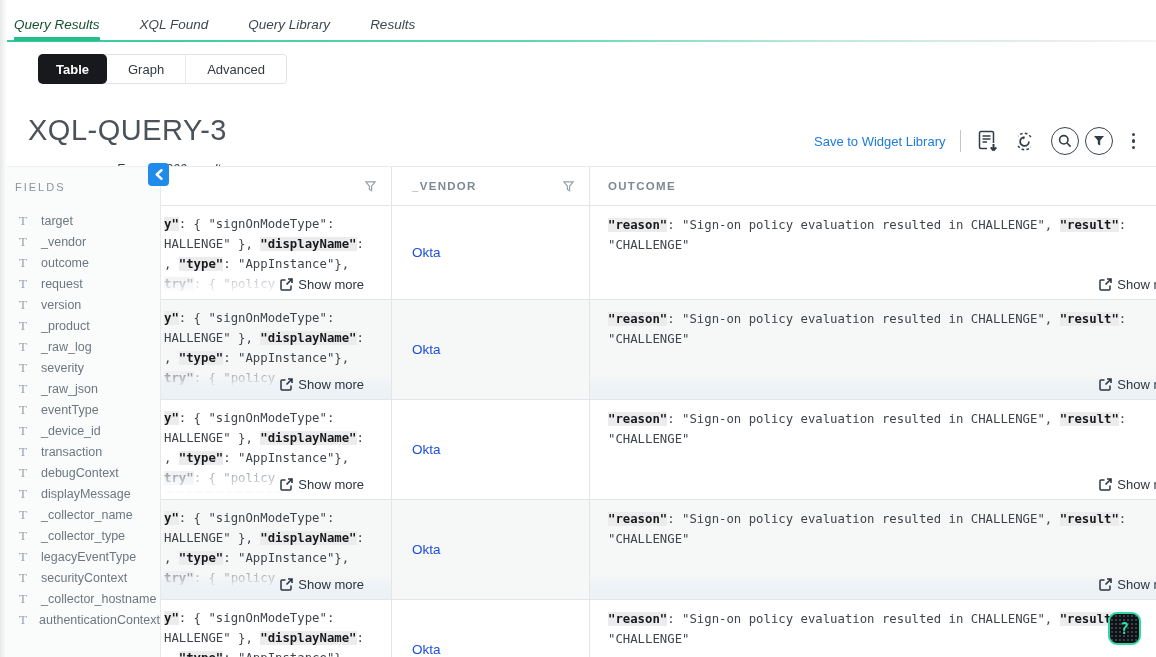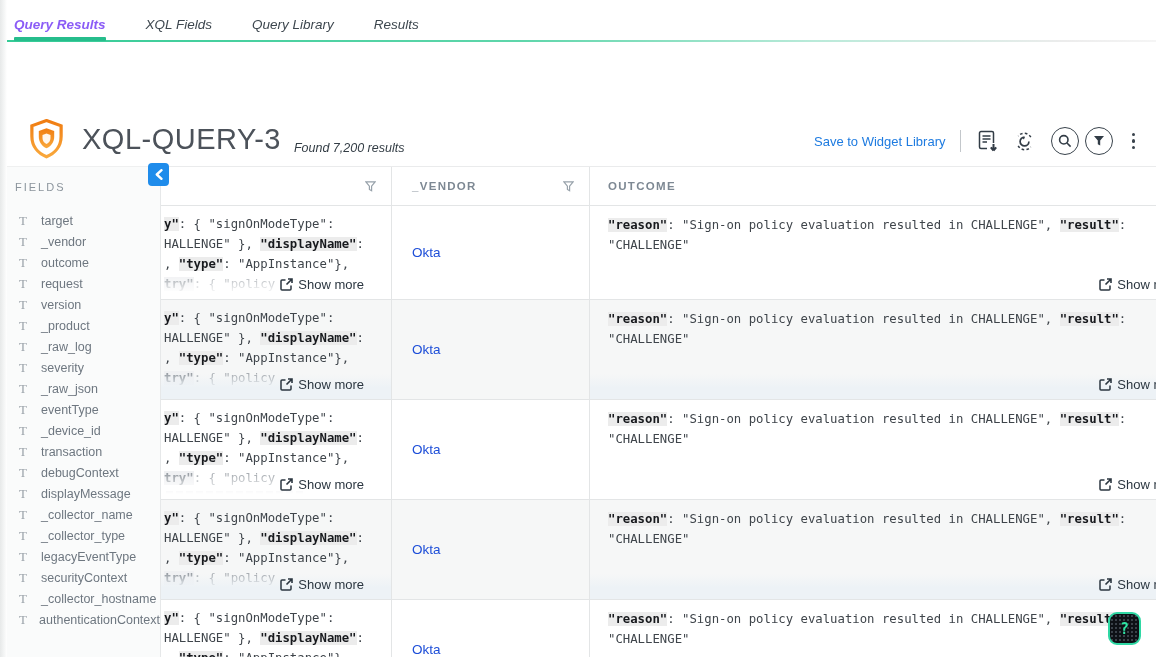--- a/index.html
+++ b/index.html
@@ -11,35 +11,35 @@
   .left-strip { position:absolute; left:0; top:0; width:7px; height:657px;
                 background:linear-gradient(to right,#e7e9e9,#f7f8f8 70%,#fff); }
 
   
   .tabbar { position:absolute; left:7px; right:0; top:14px; height:27px;
             display:flex; align-items:center; padding-left:7px; }
   .tabbar::after { content:""; position:absolute; left:0; right:0; bottom:-1px; height:2px;
             background:linear-gradient(to right,#35cb96 0%,#5fd6ab 45%,#b9ead9 70%,#ececec 92%,#f5f5f5 100%); }
   .tab { position:relative; font-style:italic; font-size:13.5px; color:#3d474f;
          margin-right:40px; padding-bottom:6px; cursor:pointer; white-space:nowrap; }
-  .tab.active { font-weight:700; color:#8b5cf6; }
+  .tab.active { font-weight:400; color:#14532d; }
   .tab.active::after { content:""; position:absolute; left:0; right:0; bottom:-3px; height:4px;
          background:#26bd8c; z-index:2; border-radius:1px; }
 
   
   .segmented { position:absolute; left:38px; top:54px; height:30px; display:flex;
                border:1px solid #e1e3e4; border-radius:4px; background:#fff; }
   .seg { border:none; background:#fff; font-family:inherit; font-size:13px; color:#333a41;
          padding:0 21px; cursor:pointer; border-right:1px solid #e7e9ea; }
   .seg:last-child { border-right:none; border-radius:0 4px 4px 0; }
   .seg.active { background:#17191c; color:#fff; font-weight:700; border-radius:5px;
                 margin:-1px 0 -1px -1px; padding:0 18px; border-right:none; }
 
   
-  .title-row { position:absolute; left:28px; top:116px; height:46px; display:flex; align-items:center; }
+  .title-row { position:absolute; left:28px; top:116px; height:46px; display:flex; align-items:center;flex-direction:column; }
   .logo { width:37px; height:40px; margin-right:17px; }
   .q-title { font-size:29px; font-weight:400; color:#4c525a; letter-spacing:.5px; line-height:1; }
   .found { font-style:italic; font-size:12.5px; color:#333d45; margin-left:13px;
            align-self:flex-end; padding-bottom:7px;margin-top:17px; }
 
   .actions { position:absolute; right:17px; top:124px; height:34px; display:flex; align-items:center;text-align:center; }
   .save-link { font-size:13px; color:#1e7be0; text-decoration:none; cursor:pointer; white-space:nowrap; }
   .action-sep { width:1px; height:22px; background:#c3c7cb; margin:0 16px 0 14px; }
   .icon-btn { background:none; border:none; cursor:pointer; padding:0; display:flex;
               align-items:center; justify-content:center; }
@@ -121,25 +121,30 @@
                color:#2fe3a4; text-shadow:0 0 2px #0a0d10; }
 </style>
 </head>
 <body>
 
 <div class="app">
   <div class="left-strip"></div>
 
   <nav class="tabbar">
     <div class="tab active">Query Results</div>
-    <div class="tab">XQL Fields</div>
+    <div class="tab">XQL Found</div>
     <div class="tab">Query Library</div>
     <div class="tab">Results</div>
   </nav>
 
+  <div class="segmented">
+    <button class="seg active">Table</button>
+    <button class="seg">Graph</button>
+    <button class="seg">Advanced</button>
+  </div>
 
   <div class="title-row">
     <svg class="logo" viewBox="0 0 24 26">
       <defs>
         <linearGradient id="og" x1="0" y1="0" x2="0" y2="1">
           <stop offset="0" stop-color="#f07d12"></stop>
             <stop offset="1" stop-color="#f9a83c"></stop>
         </linearGradient>
       </defs>
       <path d="M12 1 L21.5 4.4 V11.2 C21.5 17.6 17.6 22.3 12 24.6 C6.4 22.3 2.5 17.6 2.5 11.2 V4.4 Z" fill="#fff" stroke="url(#og)" stroke-width="2.1"></path>

